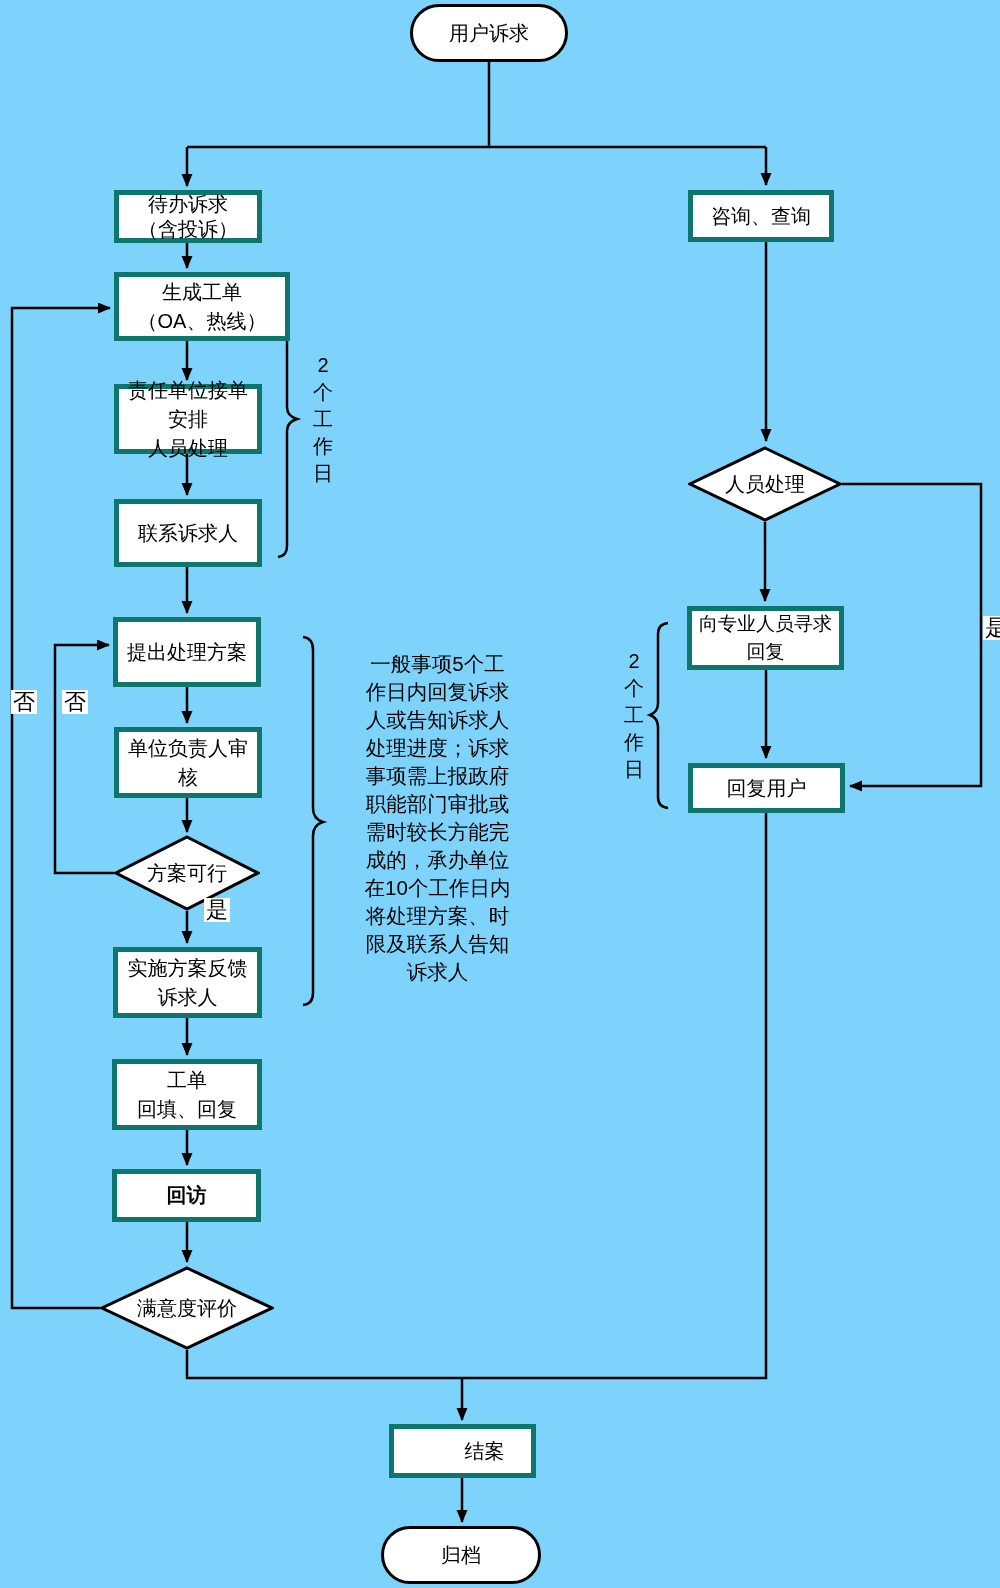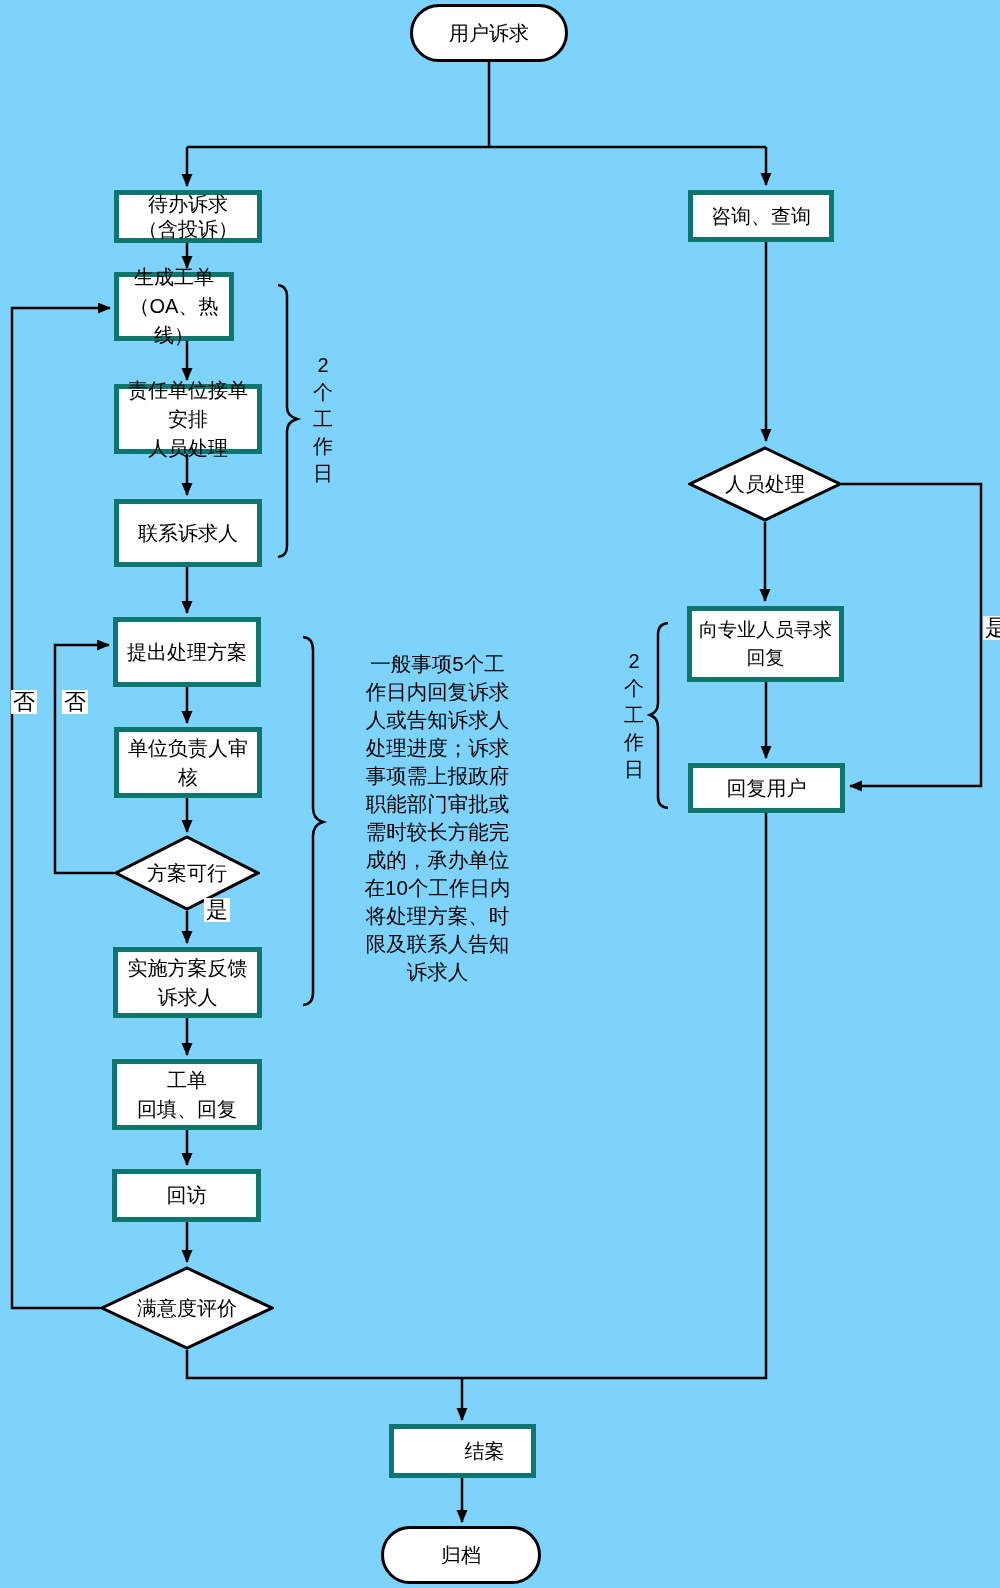--- a/index.html
+++ b/index.html
@@ -91,21 +91,21 @@
       <path d="M303,637 Q313,638 313,650 L313,808 Q313,819 323,822 Q313,825 313,836 L313,993 Q313,1004 303,1005"></path>
       <path d="M668,623 Q658,624 658,634 L658,703 Q658,712 650,715 Q658,718 658,727 L658,797 Q658,807 668,808"></path>
     </g>
   </svg>
 
   <div class="node oval" style="left:410px; top:4px; width:158px; height:58px;">用户诉求</div>
 
   <div class="node box" style="left:114px; top:190px; width:148px; height:53px; line-height:1.25;">待办诉求
 （含投诉）</div>
 
-  <div class="node box" style="left:114px; top:272px; width:120px; height:69px;">生成工单
+  <div class="node box" style="left:114px; top:272px; width:176px; height:69px;">生成工单
 （OA、热线）</div>
 
   <div class="node box" style="left:114px; top:384px; width:148px; height:70px;">责任单位接单安排
 人员处理</div>
 
   <div class="node box" style="left:114px; top:499px; width:148px; height:68px;">联系诉求人</div>
 
   <div class="node box" style="left:113px; top:617px; width:148px; height:70px;">提出处理方案</div>
 
   <div class="node box" style="left:114px; top:727px; width:148px; height:71px;">单位负责人审核</div>
@@ -116,21 +116,21 @@
     </svg>
     <span class="dlabel">方案可行</span>
   </div>
 
   <div class="node box" style="left:113px; top:947px; width:149px; height:71px;">实施方案反馈
 诉求人</div>
 
   <div class="node box" style="left:112px; top:1059px; width:150px; height:71px;">工单
 回填、回复</div>
 
-  <div class="node box" style="left:112px; top:1169px; width:149px; height:53px;">回访</div>
+  <div class="node box" style="left:112px; top:1169px; width:149px; height:53px;font-weight:bold;">回访</div>
 
   <div class="node diamond" style="left:100px; top:1266px; width:174px; height:84px;">
     <svg viewBox="0 0 174 84">
       <polygon points="87,2 172,42 87,82 2,42" fill="#ffffff" stroke="#000000" stroke-width="3"></polygon>
     </svg>
     <span class="dlabel">满意度评价</span>
   </div>
 
   <div class="node box" style="left:389px; top:1424px; width:147px; height:54px;padding-left:44px;">结案</div>
 
@@ -138,21 +138,21 @@
 
   <div class="node box" style="left:688px; top:190px; width:146px; height:52px;">咨询、查询</div>
 
   <div class="node diamond" style="left:688px; top:446px; width:154px; height:76px;">
     <svg viewBox="0 0 154 76">
       <polygon points="77,2 152,38 77,74 2,38" fill="#ffffff" stroke="#000000" stroke-width="3"></polygon>
     </svg>
     <span class="dlabel">人员处理</span>
   </div>
 
-  <div class="node box" style="left:687px; top:606px; width:157px; height:76px; font-size:19px;">向专业人员寻求回复</div>
+  <div class="node box" style="left:687px; top:606px; width:157px; height:64px; font-size:19px;">向专业人员寻求回复</div>
 
   <div class="node box" style="left:688px; top:763px; width:157px; height:50px;">回复用户</div>
 
   <div class="elabel" style="left:204px; top:898px;">是</div>
 
   <div class="elabel" style="left:62px; top:690px;">否</div>
 
   <div class="elabel" style="left:11px; top:690px;">否</div>
 
   <div class="elabel" style="left:983px; top:616px;">是</div>

